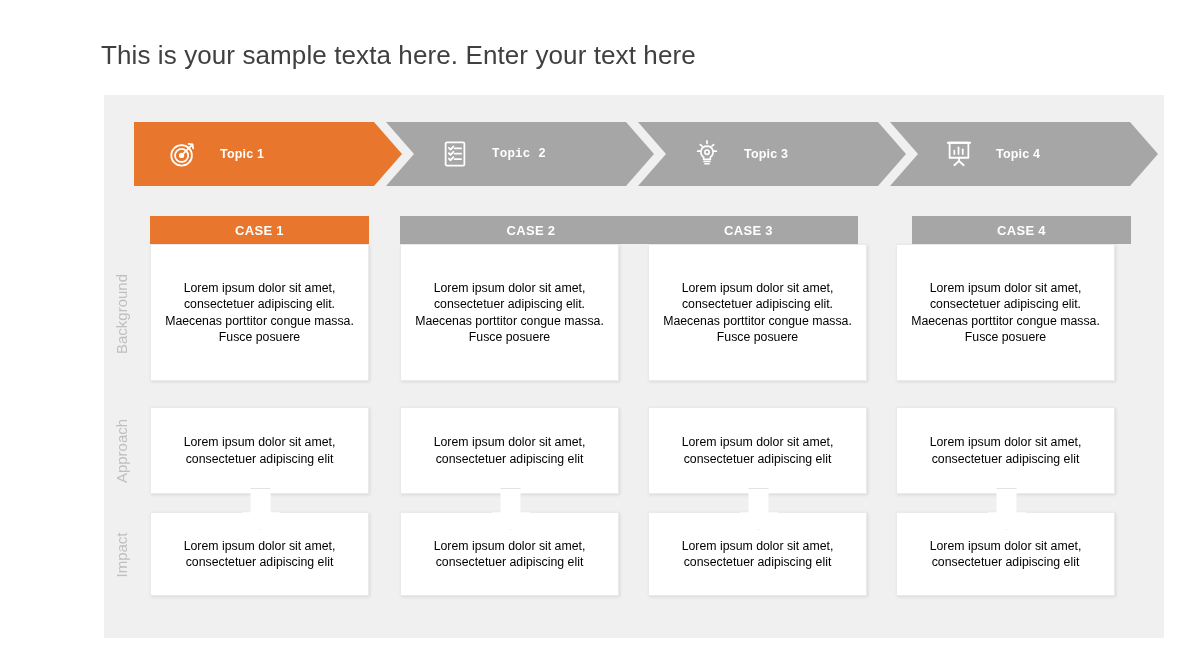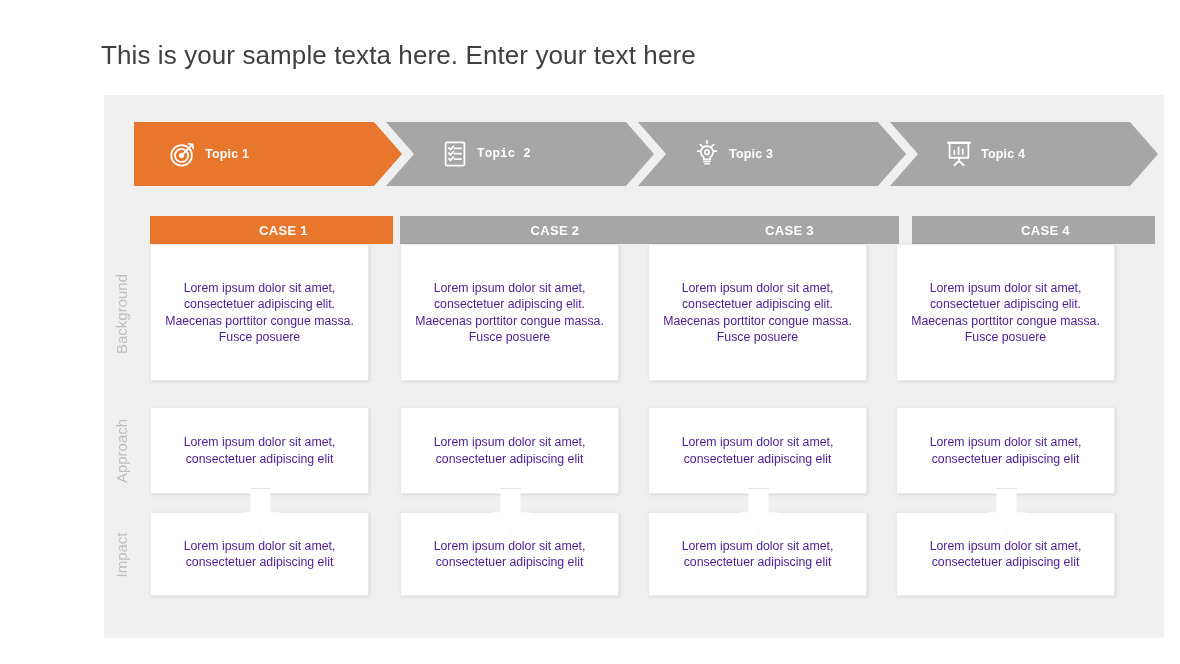--- a/index.html
+++ b/index.html
@@ -34,53 +34,53 @@
     position:absolute;inset:0;
     background:#a6a6a6;
     clip-path:polygon(0 0, calc(100% - 28px) 0, 100% 50%, calc(100% - 28px) 100%, 0 100%);
   }
   .chev.notched .shape{
     clip-path:polygon(0 0, calc(100% - 28px) 0, 100% 50%, calc(100% - 28px) 100%, 0 100%, 28px 50%);
   }
   .chev.active .shape{background:#e8762c;}
   .chev .inner{
     position:relative;display:flex;align-items:center;
-    height:100%;padding-left:34px;gap:7px;pointer-events:none;
+    height:100%;padding-left:34px;gap:22px;pointer-events:none;
   }
   .chev.notched .inner{padding-left:54px;}
   .chev-icon{width:30px;height:30px;flex:0 0 30px;display:block;}
   .chev-label{font-size:12.5px;font-weight:bold;letter-spacing:.2px;white-space:nowrap;}
 
   
   .row-label{
     position:absolute;
     color:#bfbfbf;font-size:15px;
     transform:rotate(-90deg);transform-origin:center center;
     white-space:nowrap;text-align:center;
   }
 
   
   .case-head{
     position:absolute;height:28px;
     background:#a6a6a6;color:#ffffff;
     display:flex;align-items:center;justify-content:center;
-    font-size:13px;font-weight:bold;letter-spacing:.3px;padding-left:24px;
+    font-size:13px;font-weight:bold;letter-spacing:.3px;
   }
   .case-head.active{background:#e8762c;}
 
   .card{
     position:absolute;background:#ffffff;
     border:1px solid #eaeaea;
     box-shadow:1px 1px 3px rgba(0,0,0,.10);
     display:flex;align-items:center;justify-content:center;
     box-sizing:border-box;
   }
   .card p{
     margin:0;padding:0 14px;
-    text-align:center;color:#4c1d95;
+    text-align:center;color:#000000;
     font-size:12.3px;line-height:1.32;
   }
   .card.background-card{ }
   .card.background-card p{padding:0 10px;}
 
   
   .down-arrow{
     position:absolute;width:38px;height:40px;
     background:#ffffff;
     border:1px solid #e3e3e3;
@@ -182,21 +182,21 @@
       <div class="card background-card" style="left: 356px; top: 244px; width: 219px; height: 137px;">
         <p>Lorem ipsum dolor sit amet, consectetuer adipiscing elit. Maecenas porttitor congue massa. Fusce posuere</p>
       </div>
       <div class="card approach-card" style="left: 356px; top: 407px; width: 219px; height: 87px;">
         <p>Lorem ipsum dolor sit amet, consectetuer adipiscing elit</p>
       </div>
       <div class="card impact-card" style="left: 356px; top: 512px; width: 219px; height: 84px;">
         <p>Lorem ipsum dolor sit amet, consectetuer adipiscing elit</p>
       </div>
       <div class="down-arrow" style="left: 446.5px; top: 488px;"></div>
-      <div class="case-head" style="left: 612px; top: 216px; width: 219px;">CASE 3</div>
+      <div class="case-head" style="left: 595px; top: 216px; width: 219px;">CASE 3</div>
       <div class="card background-card" style="left: 604px; top: 244px; width: 219px; height: 137px;">
         <p>Lorem ipsum dolor sit amet, consectetuer adipiscing elit. Maecenas porttitor congue massa. Fusce posuere</p>
       </div>
       <div class="card approach-card" style="left: 604px; top: 407px; width: 219px; height: 87px;">
         <p>Lorem ipsum dolor sit amet, consectetuer adipiscing elit</p>
       </div>
       <div class="card impact-card" style="left: 604px; top: 512px; width: 219px; height: 84px;">
         <p>Lorem ipsum dolor sit amet, consectetuer adipiscing elit</p>
       </div>
       <div class="down-arrow" style="left: 694.5px; top: 488px;"></div>

